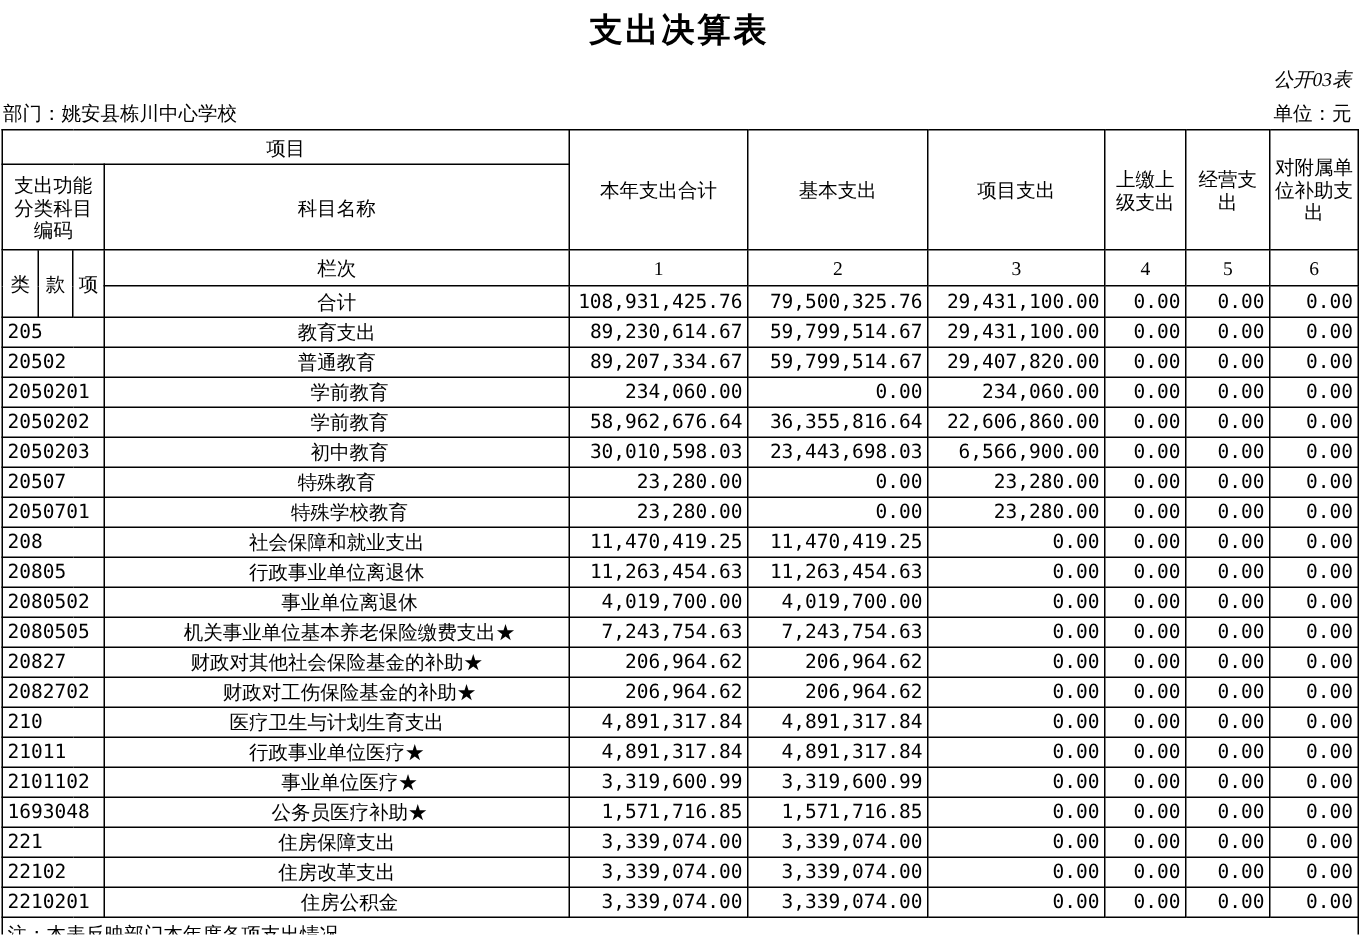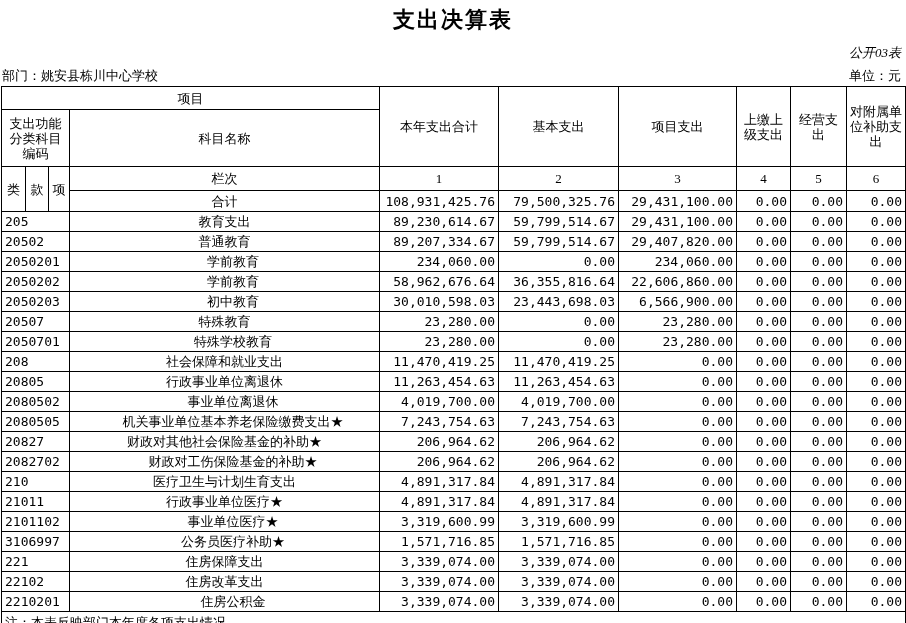--- a/index.html
+++ b/index.html
@@ -279,21 +279,21 @@
           <td colspan="3" class="code">2101102</td>
           <td class="name indent">事业单位医疗★</td>
           <td class="amt">3,319,600.99</td>
           <td class="amt">3,319,600.99</td>
           <td class="amt">0.00</td>
           <td class="amt">0.00</td>
           <td class="amt">0.00</td>
           <td class="amt">0.00</td>
         </tr>
         <tr>
-          <td colspan="3" class="code">3106997</td>
+          <td colspan="3" class="code">1693048</td>
           <td class="name indent">公务员医疗补助★</td>
           <td class="amt">1,571,716.85</td>
           <td class="amt">1,571,716.85</td>
           <td class="amt">0.00</td>
           <td class="amt">0.00</td>
           <td class="amt">0.00</td>
           <td class="amt">0.00</td>
         </tr>
         <tr>
           <td colspan="3" class="code">221</td>

